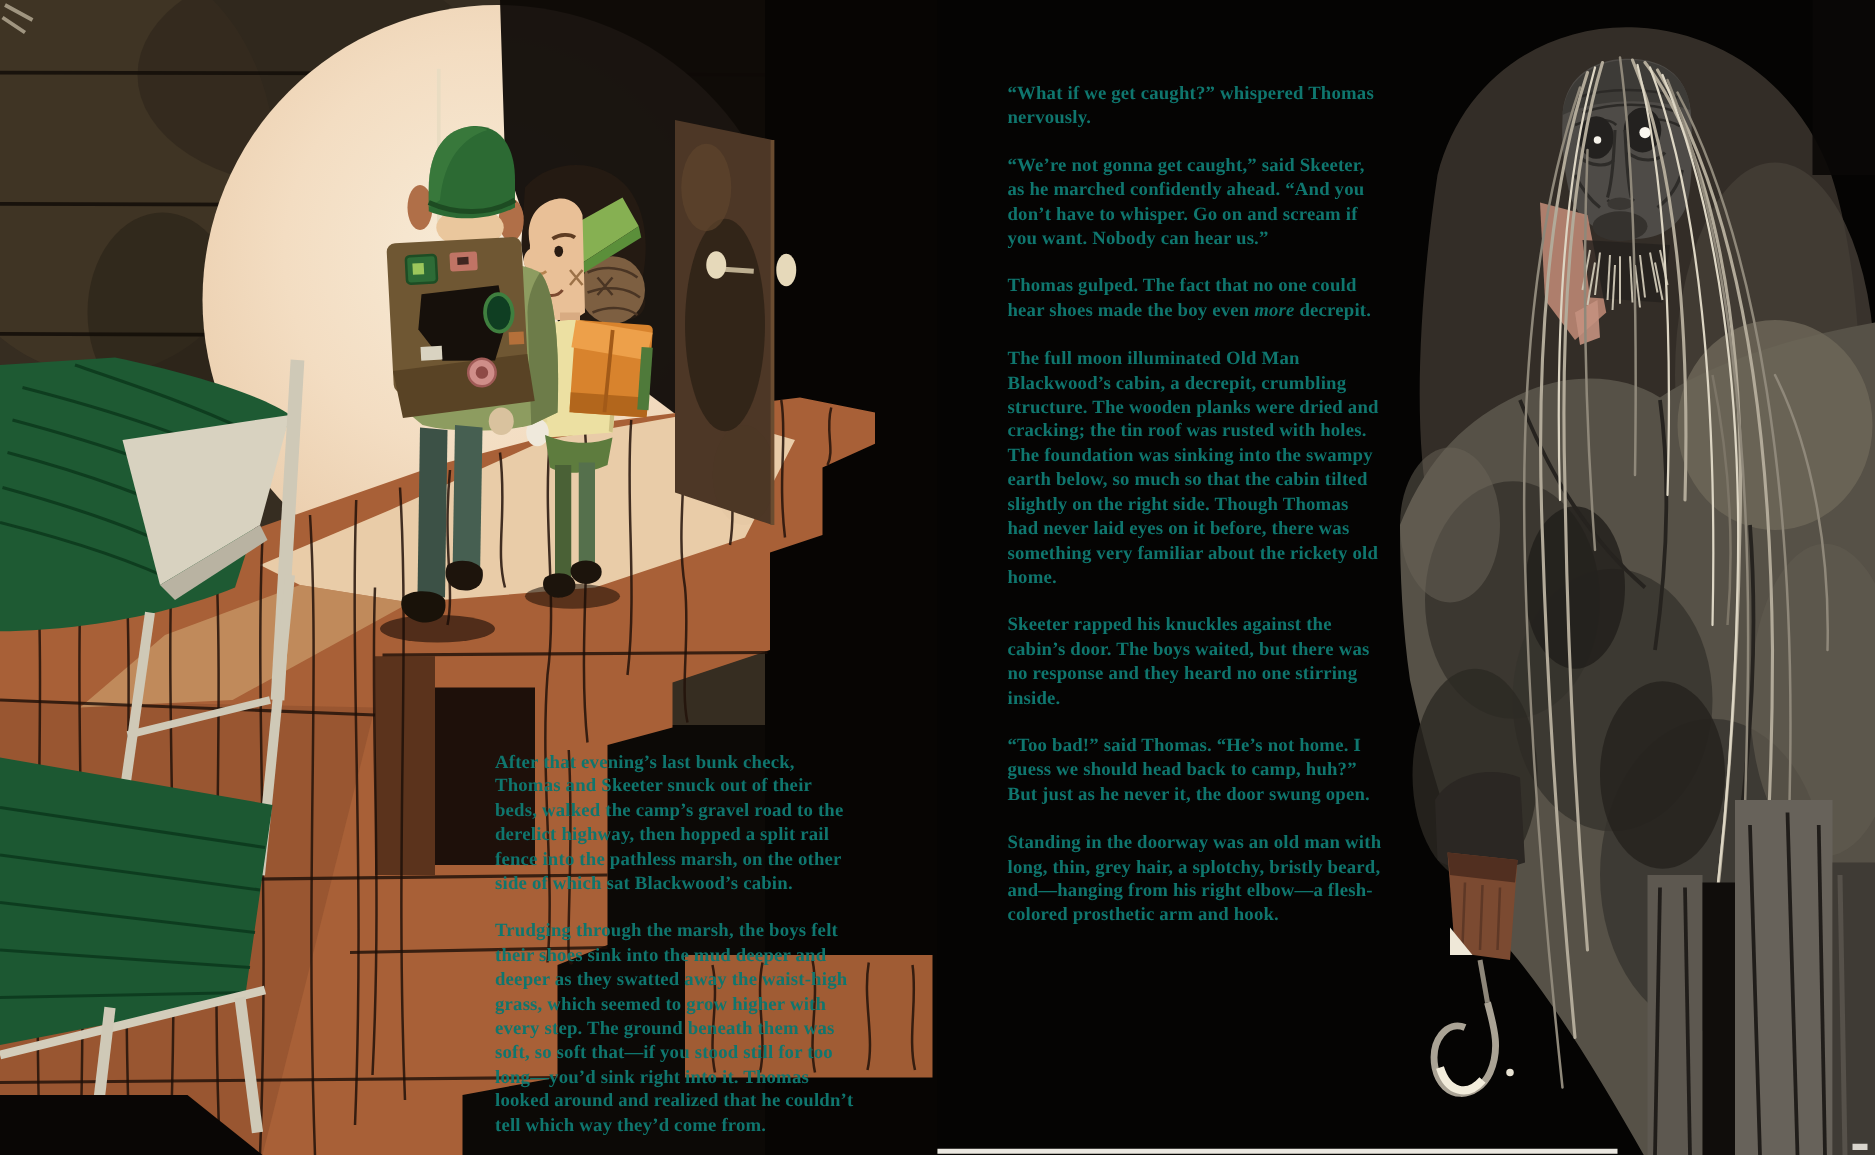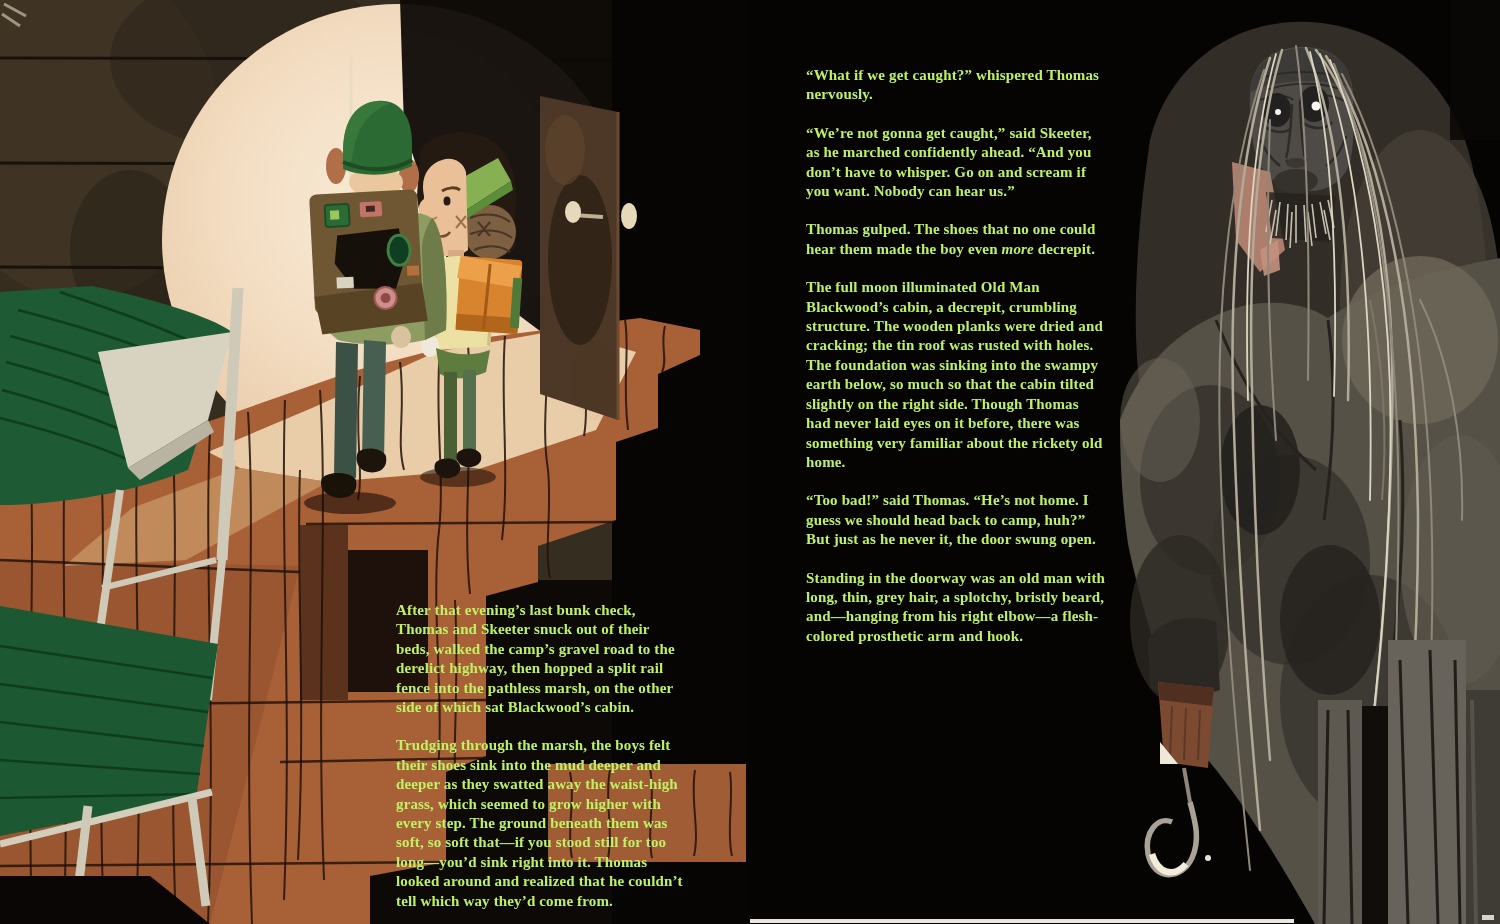--- a/index.html
+++ b/index.html
@@ -13,21 +13,21 @@
   .illus-right{left:1120px;z-index:2;}
   .bottom-edge{
     position:absolute;left:746px;top:919px;width:548px;height:4px;
     background:#eae7e0;z-index:1;
   }
   .corner-mark{
     position:absolute;left:1482px;top:915px;width:12px;height:5px;
     background:#d8d4cc;z-index:3;
   }
   .text-block{
-    position:absolute;z-index:5;color:#bef264;
+    position:absolute;z-index:5;color:#0f766e;
     font-weight:700;letter-spacing:.15px;
   }
   .text-block p{margin:0 0 19px 0;}
   .text-left{left:396px;top:601px;width:288px;font-size:15px;line-height:19.4px;}
   .text-right{left:806px;top:66px;width:300px;font-size:15px;line-height:19.4px;}
   .text-block em{}
 </style>
 </head>
 <body>
 
@@ -363,19 +363,20 @@
   <div class="corner-mark"></div>
 
   <div class="text-block text-left">
     <p>After that evening’s last bunk check, Thomas and Skeeter snuck out of their beds, walked the camp’s gravel road to the derelict highway, then hopped a split rail fence into the pathless marsh, on the other side of which sat Blackwood’s cabin.</p>
     <p>Trudging through the marsh, the boys felt their shoes sink into the mud deeper and deeper as they swatted away the waist-high grass, which seemed to grow higher with every step. The ground beneath them was soft, so soft that—if you stood still for too long—you’d sink right into it. Thomas looked around and realized that he couldn’t tell which way they’d come from.</p>
   </div>
 
   <div class="text-block text-right">
     <p>“What if we get caught?” whispered Thomas nervously.</p>
     <p>“We’re not gonna get caught,” said Skeeter, as he marched confidently ahead. “And you don’t have to whisper. Go on and scream if you want. Nobody can hear us.”</p>
-    <p><span>Thomas gulped. The shoes that no one could hear them made the boy even </span><em>more</em><span> decrepit.</span></p>
+    <p><span>Thomas gulped. The fact that no one could hear shoes made the boy even </span><em>more</em><span> decrepit.</span></p>
     <p>The full moon illuminated Old Man Blackwood’s cabin, a decrepit, crumbling structure. The wooden planks were dried and cracking; the tin roof was rusted with holes. The foundation was sinking into the swampy earth below, so much so that the cabin tilted slightly on the right side. Though Thomas had never laid eyes on it before, there was something very familiar about the rickety old home.</p>
+    <p>Skeeter rapped his knuckles against the cabin’s door. The boys waited, but there was no response and they heard no one stirring inside.</p>
     <p>“Too bad!” said Thomas. “He’s not home. I guess we should head back to camp, huh?” But just as he never it, the door swung open.</p>
     <p>Standing in the doorway was an old man with long, thin, grey hair, a splotchy, bristly beard, and—hanging from his right elbow—a flesh-colored prosthetic arm and hook.</p>
   </div>
 
 </div>
 
 </body></html>

